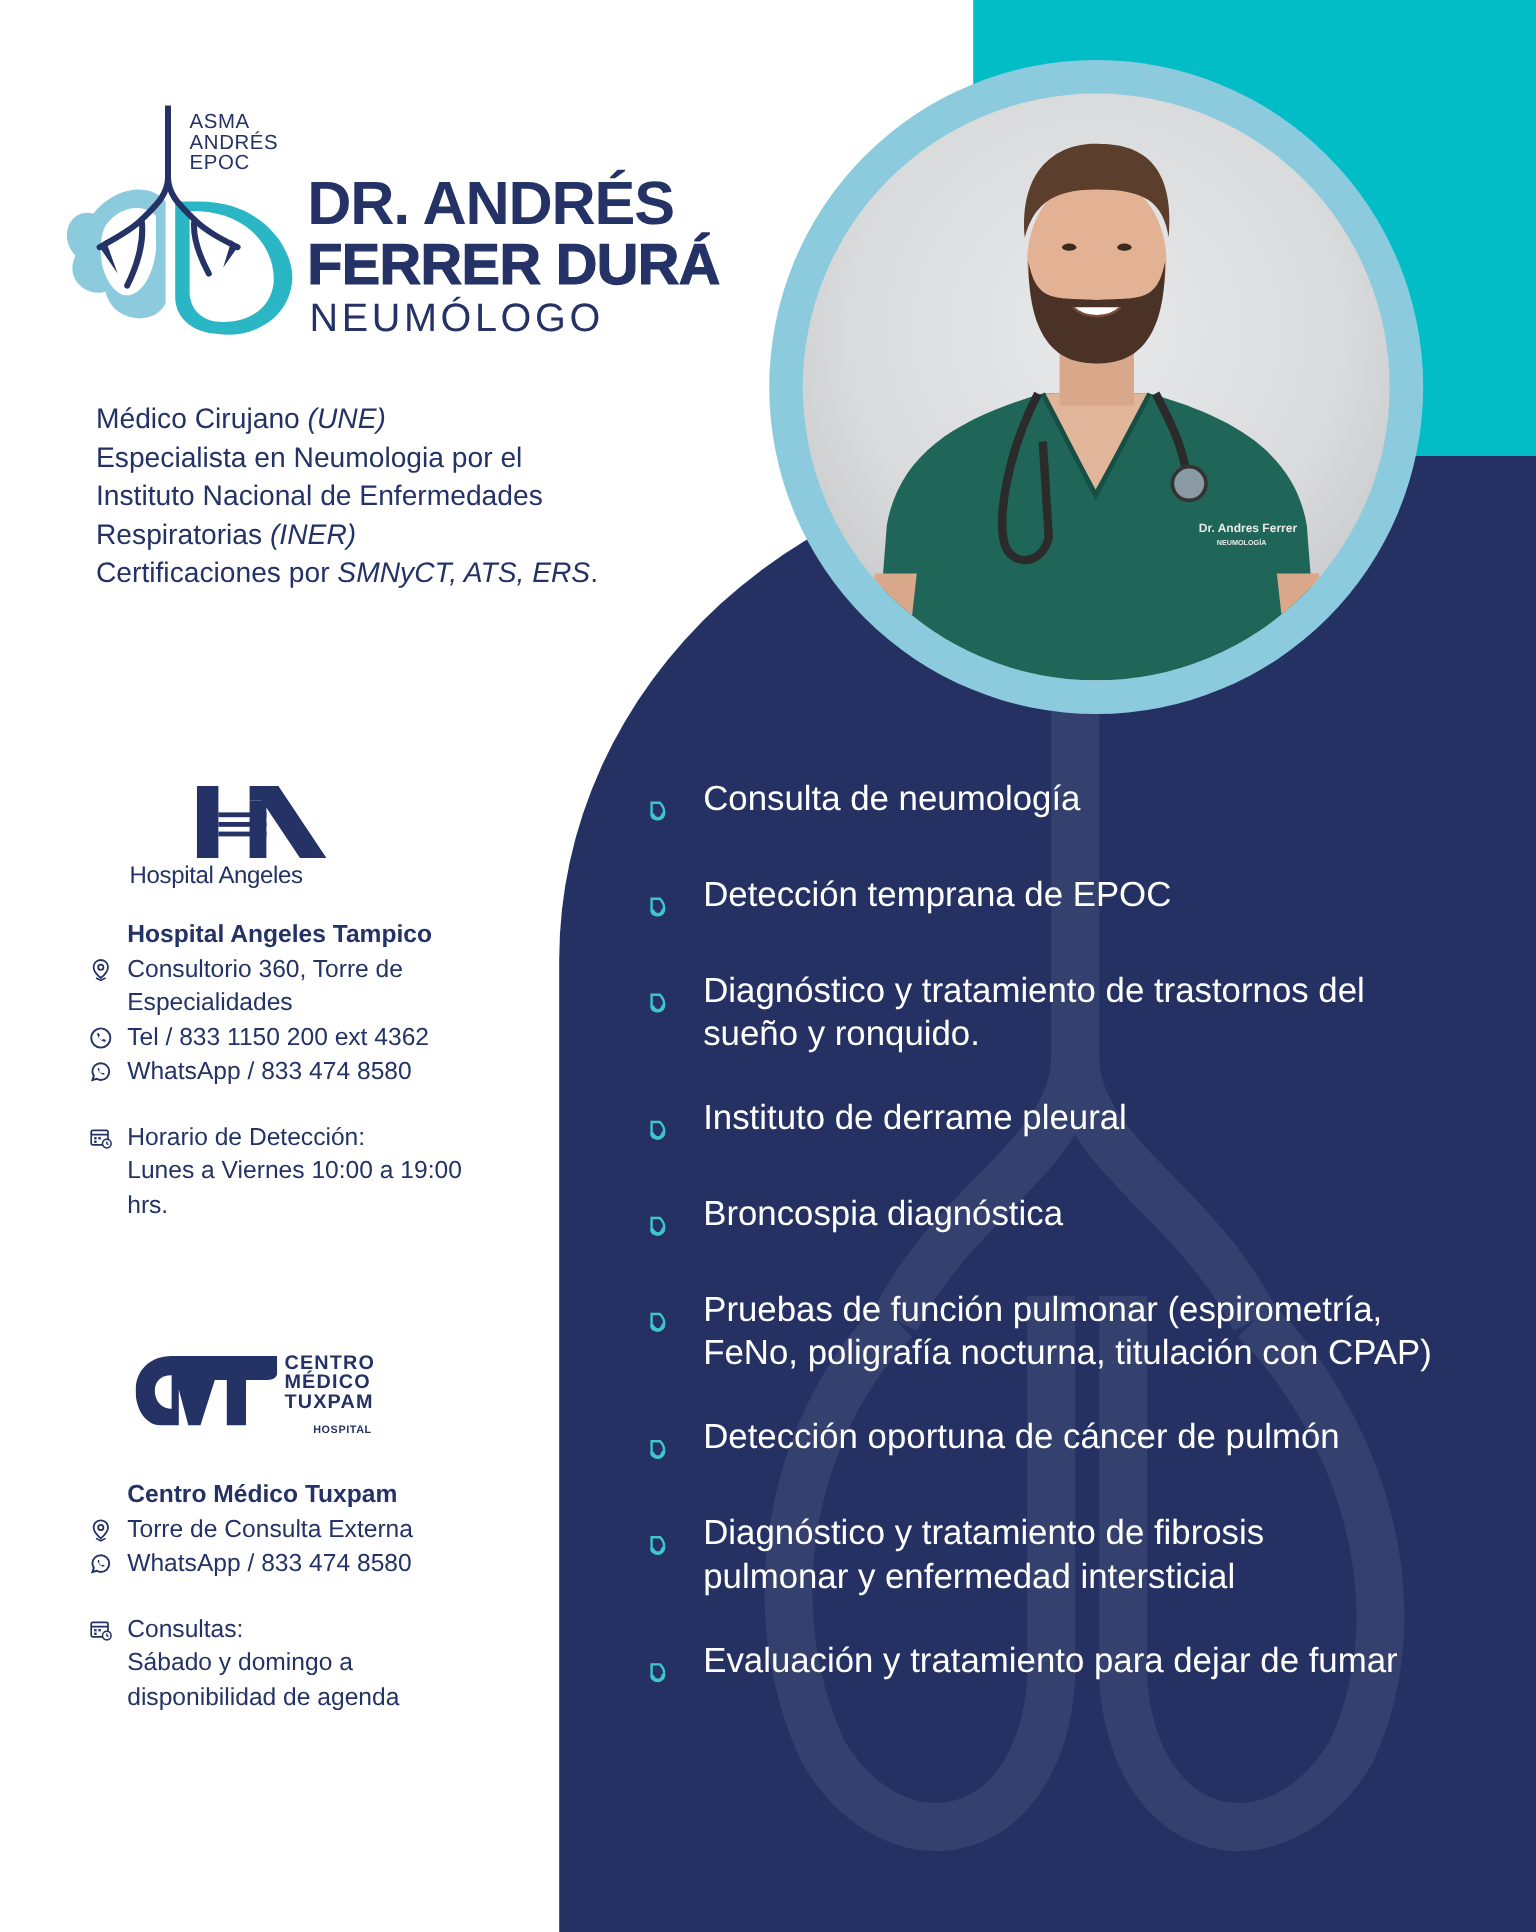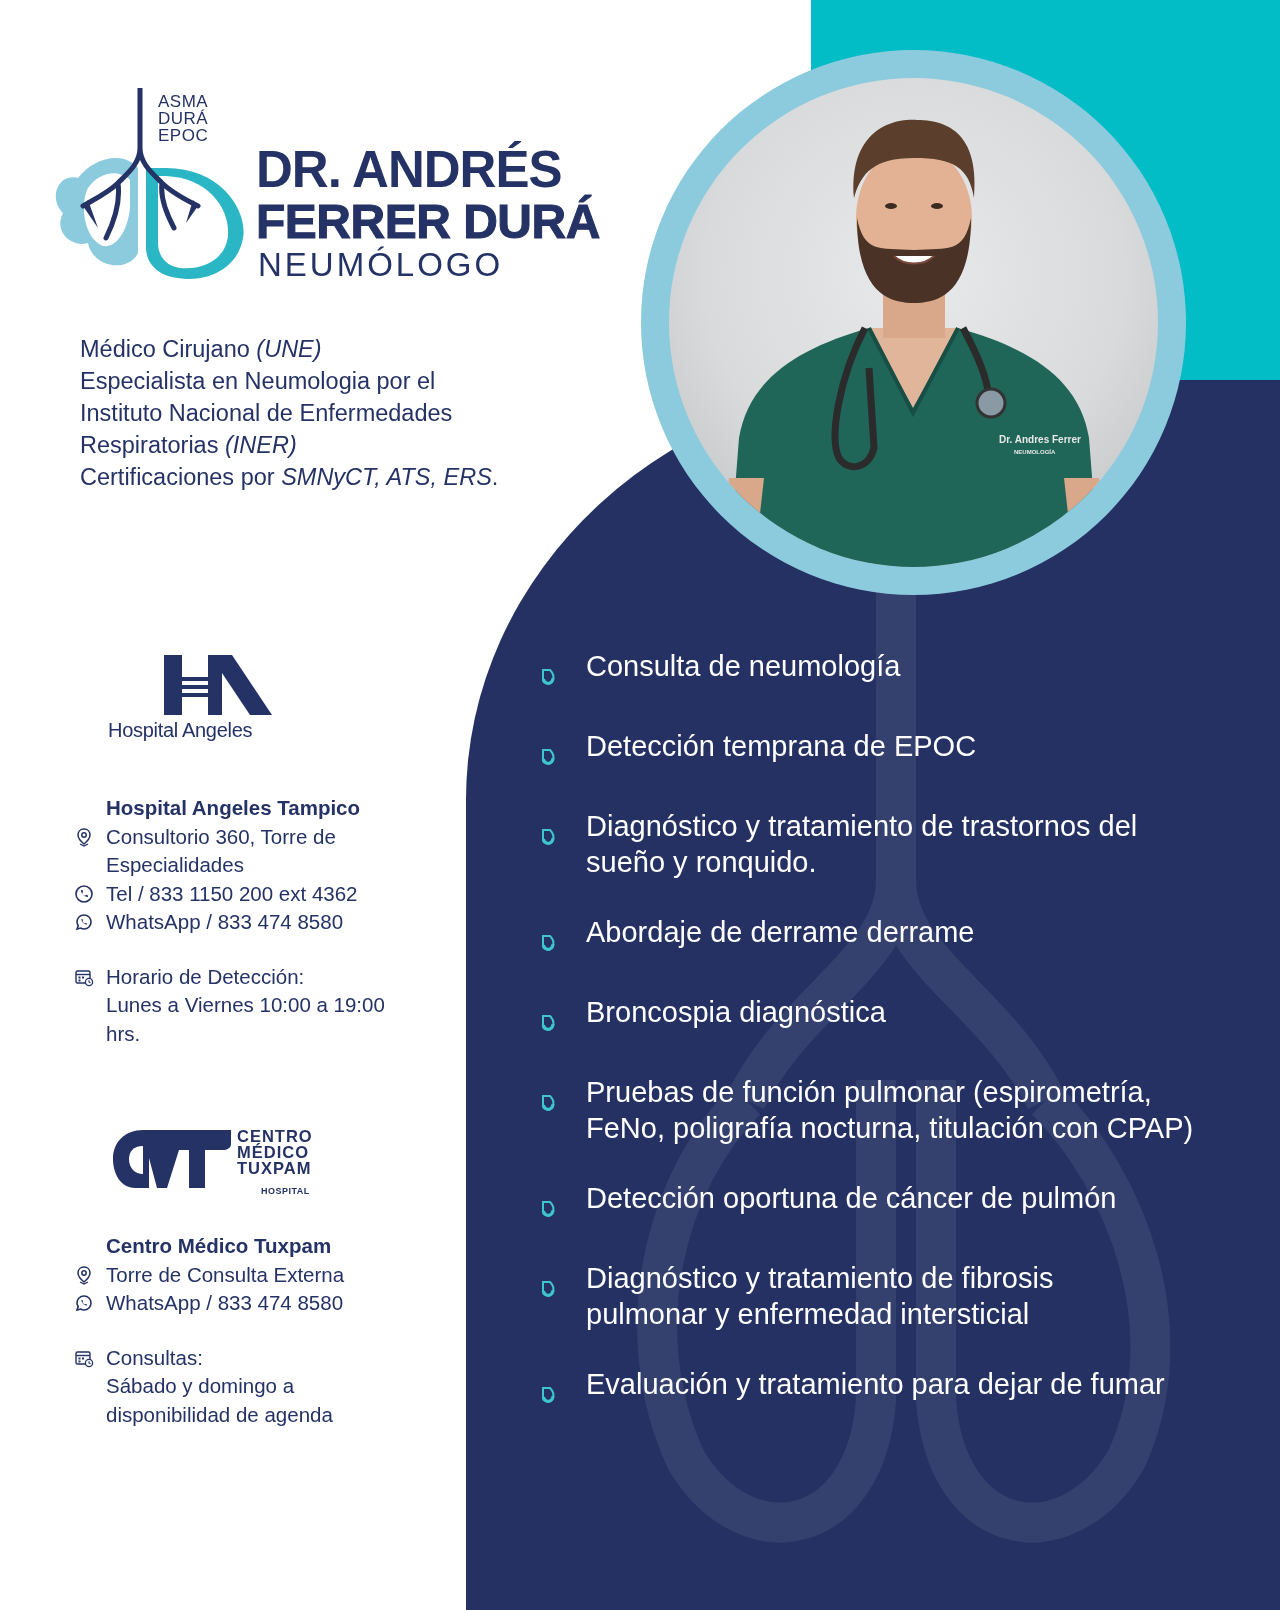--- a/index.html
+++ b/index.html
@@ -117,21 +117,21 @@
     <path d="M40 100 C32 115 35 150 55 158 C70 160 80 140 82 120 L82 92 C70 80 50 85 40 100 Z" fill="#ffffff"></path>
 
     <path d="M98 80 L118 80 C175 80 200 125 195 150 C190 180 160 195 130 190 C110 188 98 175 98 160 Z" fill="#2bb6c5"></path>
     <path d="M110 88 L118 88 C160 90 182 120 180 148 C177 172 155 182 132 180 C118 178 110 168 110 155 Z" fill="#ffffff"></path>
 
     <path d="M92 0 L92 60 C92 75 80 85 70 95 C60 105 45 112 35 118 M70 95 C72 110 68 130 58 150 M92 60 C92 75 104 85 114 95 C124 105 138 112 150 118 M114 95 C112 110 118 125 126 140" fill="none" stroke="#243265" stroke-width="5" stroke-linecap="round"></path>
     <path d="M35 118 L40 112 L50 140 Z M150 118 L145 112 L138 135 Z" fill="#243265"></path>
   </svg>
   <div class="logo-tags">
     <div>ASMA</div>
-    <div>DURÁ</div>
+    <div>ANDRÉS</div>
     <div>EPOC</div>
   </div>
   <div class="logo-name1">DR. ANDRÉS</div>
   <div class="logo-name2">FERRER DURÁ</div>
   <div class="logo-title">NEUMÓLOGO</div>
 </div>
 
 <div class="credentials">
   <div><span>Médico Cirujano </span><em>(UNE)</em></div>
   <div>Especialista en Neumologia por el</div>
@@ -145,21 +145,21 @@
     <rect x="0" y="0" width="18" height="60" fill="#243265"></rect>
     <rect x="18" y="22" width="40" height="4" fill="#243265"></rect>
     <rect x="18" y="30" width="40" height="4" fill="#243265"></rect>
     <rect x="18" y="38" width="40" height="4" fill="#243265"></rect>
     <path d="M44 0 L68 0 L108 60 L86 60 L54 12 L44 12 Z" fill="#243265"></path>
     <rect x="44" y="12" width="14" height="48" fill="#243265"></rect>
   </svg>
   <div class="ha-text">Hospital  Angeles</div>
 </div>
 
-<div class="loc-block" style="top:794px">
+<div class="loc-block" style="top:765px">
   <div class="title">Hospital Angeles Tampico</div>
   <div class="loc-row">
     <span class="ic">
       <svg viewBox="0 0 20 20">
           <path d="M10 2 C6 2 4 5 4 8 C4 12 10 17 10 17 C10 17 16 12 16 8 C16 5 14 2 10 2 Z" fill="none" stroke="#243265" stroke-width="1.5"></path>
           <circle cx="10" cy="8" r="2.2" fill="none" stroke="#243265" stroke-width="1.5"></circle>
           <path d="M6 17 L10 19 L14 17" fill="none" stroke="#243265" stroke-width="1.3"></path>
         </svg>
     </span>
     <div>
@@ -297,21 +297,21 @@
       </span>
   </li>
     <li class="service">
     <span class="bullet">
       <svg viewBox="0 0 16 18">
           <path d="M3 2 L10 2 C13 5 14 9 13 12 C12 15 9 16 6.5 15.5 C4 15 2.5 13 3 10 Z" fill="none" stroke="#3ec6d0" stroke-width="2"></path>
           <path d="M3.5 11 C4 14 7 16 10 15 C12 14 13 12 13 10" fill="none" stroke="#3ec6d0" stroke-width="3"></path>
         </svg>
     </span>
     <span class="text">
-        <div>Abordaje de derrame derrame</div>
+        <div>Instituto de derrame pleural</div>
       </span>
   </li>
     <li class="service">
     <span class="bullet">
       <svg viewBox="0 0 16 18">
           <path d="M3 2 L10 2 C13 5 14 9 13 12 C12 15 9 16 6.5 15.5 C4 15 2.5 13 3 10 Z" fill="none" stroke="#3ec6d0" stroke-width="2"></path>
           <path d="M3.5 11 C4 14 7 16 10 15 C12 14 13 12 13 10" fill="none" stroke="#3ec6d0" stroke-width="3"></path>
         </svg>
     </span>
     <span class="text">

